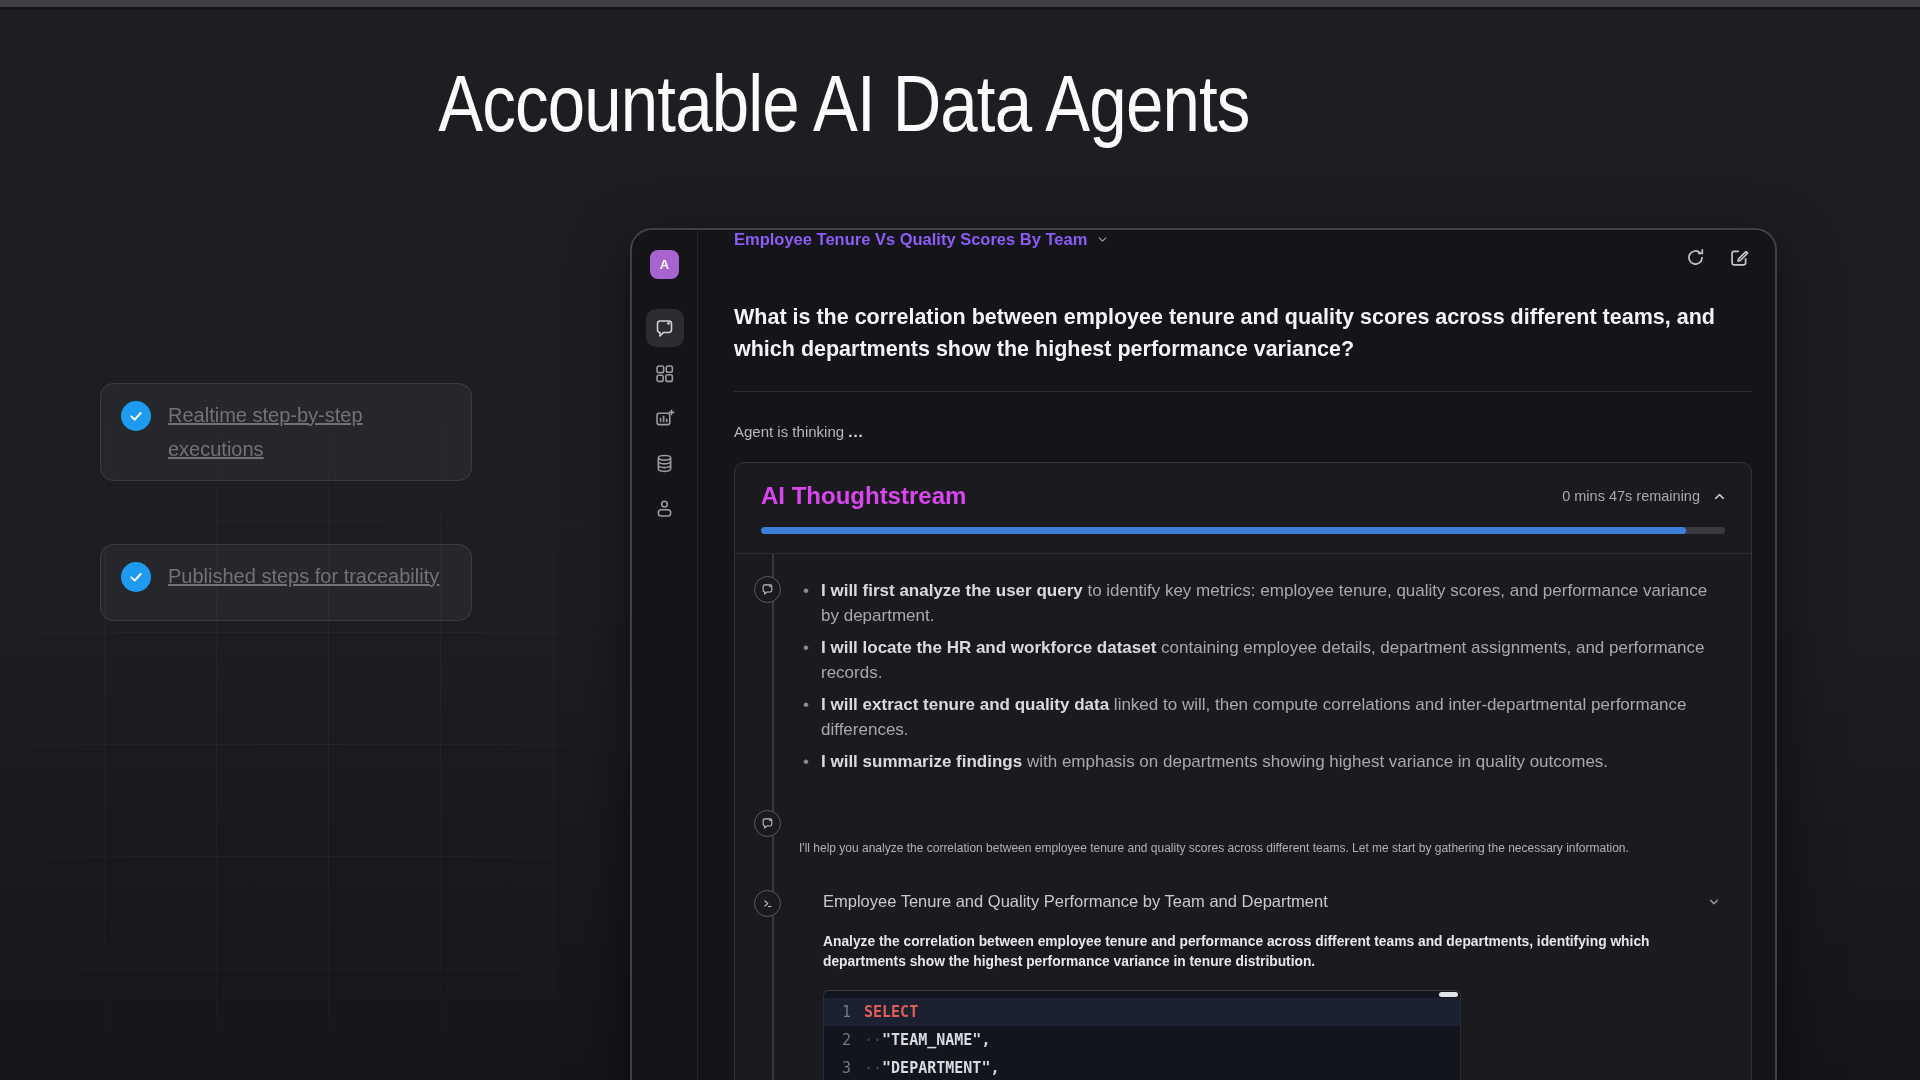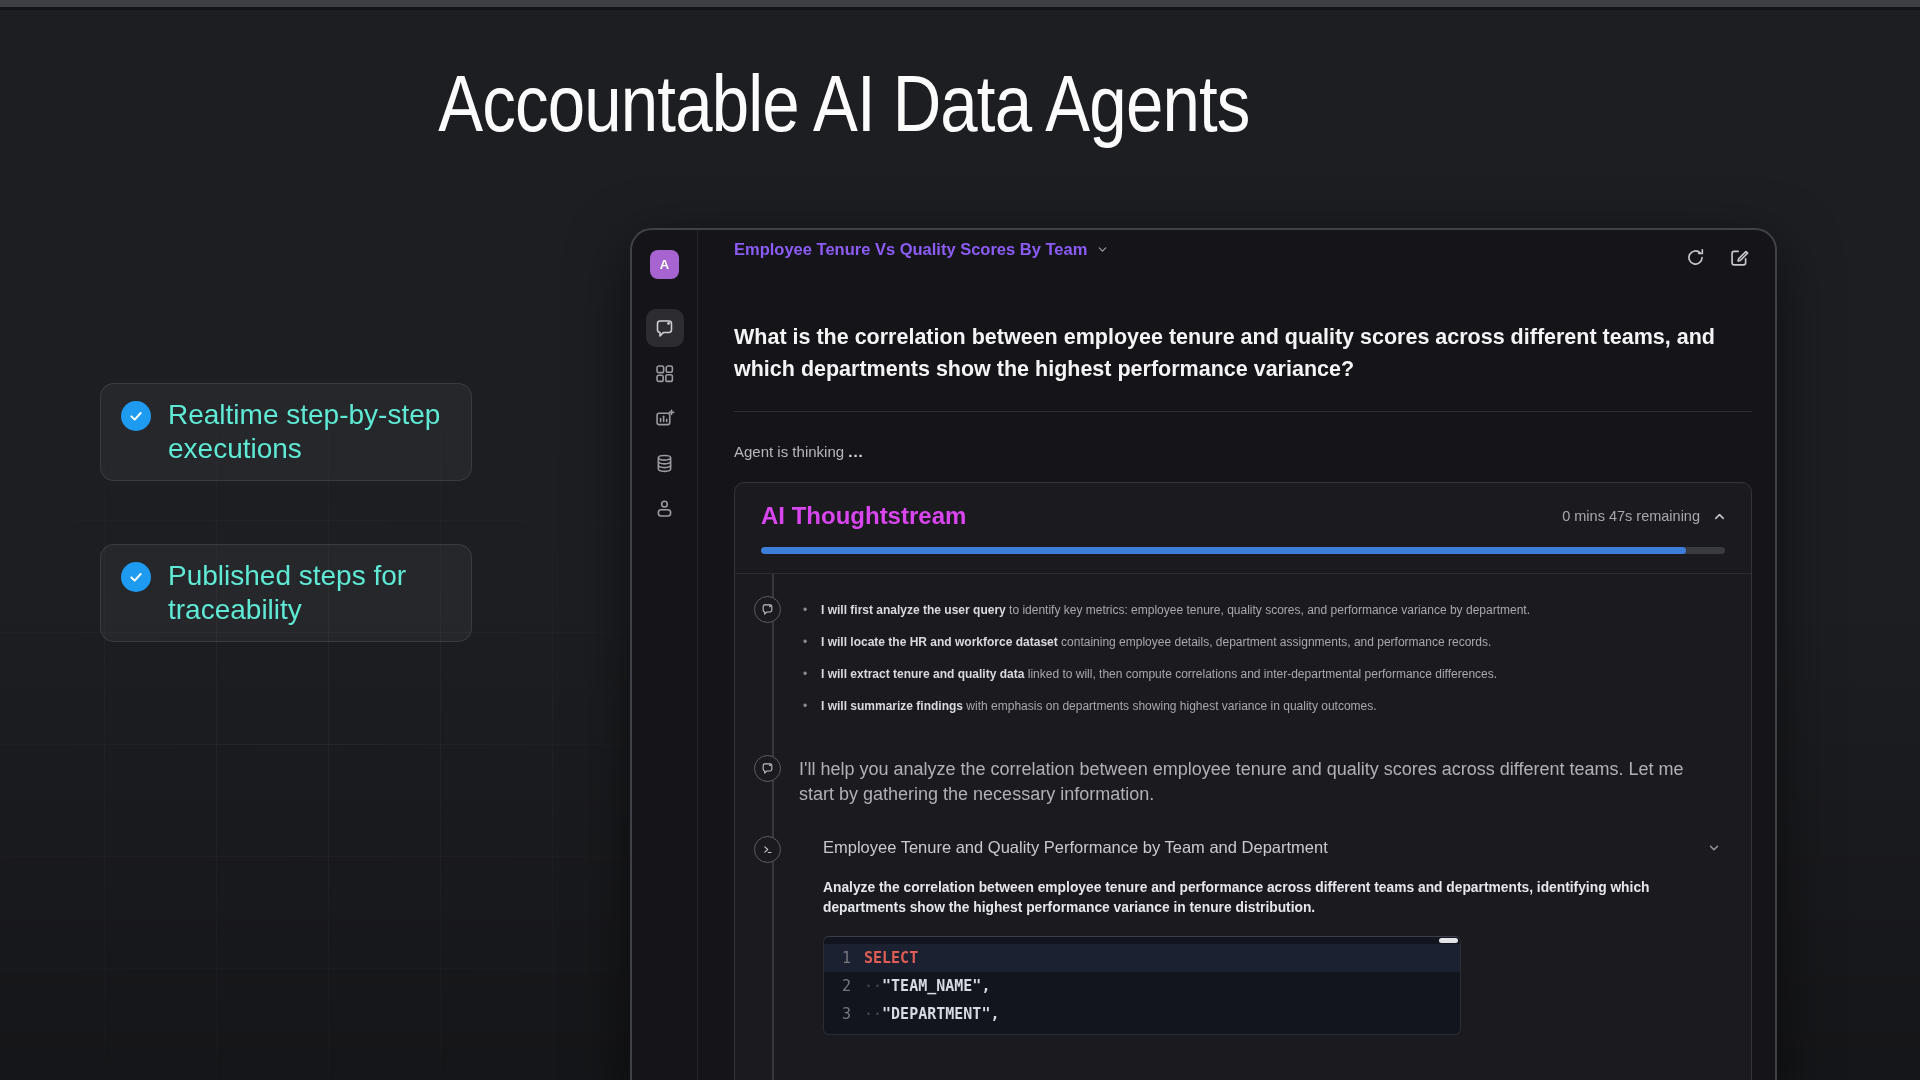--- a/index.html
+++ b/index.html
@@ -30,21 +30,21 @@
     font-size:80px; font-weight:400; letter-spacing:-1px; color:#fbfbfc; }
 
   
   .features { position:absolute; left:100px; top:383px; width:372px; z-index:2; }
   .feature-card { display:flex; align-items:flex-start; gap:17px;
     background:rgba(255,255,255,0.045); border:1px solid rgba(255,255,255,0.09);
     border-radius:14px; padding:14px 18px 14px 20px; margin-bottom:63px; min-height:77px; }
   .check-badge { flex:0 0 30px; width:30px; height:30px; border-radius:50%;
     background:#1e9bf0; display:flex; align-items:center; justify-content:center; margin-top:3px; }
   .check-badge svg { width:16px; height:16px; }
-  .feature-label { font-size:28px; line-height:34px; color:#5eead4; font-weight:400; }
+  .feature-label { font-size:20px; line-height:34px; color:#737373; font-weight:400;text-decoration:underline; }
 
   
   .window { position:absolute; left:630px; top:228px; width:1147px; height:870px;
     background:#151519; border:2px solid #404147; border-radius:22px 22px 0 0;
     box-shadow:0 18px 60px rgba(0,0,0,0.55); display:flex; overflow:hidden; z-index:3; }
 
   
   .sidebar { width:66px; flex:0 0 66px; border-right:1px solid #242428;
     display:flex; flex-direction:column; align-items:center; padding-top:20px; }
   .logo-badge { width:29px; height:29px; border-radius:8px; background:#a763cf;
@@ -87,26 +87,26 @@
   .ts-item { display:flex; margin-bottom:31px; position:relative; }
   .ts-item:last-child { margin-bottom:0;gap:24px; }
   .ts-gutter { flex:0 0 64px; display:flex; justify-content:center; align-items:flex-start; }
   .ts-circle { width:27px; height:27px; border-radius:50%; border:1.5px solid #5c5d63;
     background:#1b1b1f; color:#c2c3c9; display:flex; align-items:center; justify-content:center;
     position:relative; z-index:1; margin-top:-2px; }
   .ts-circle svg { width:13px; height:13px; }
   .ts-content { flex:1; min-width:0; }
 
   .steps { list-style:none; }
-  .steps li { position:relative; padding-left:22px; font-size:12px; line-height:25px;
+  .steps li { position:relative; padding-left:22px; font-size:17px; line-height:25px;
     color:#a7a8b0; margin-bottom:7px; }
   .steps li::before { content:"•"; position:absolute; left:4px; color:#8a8b92; }
   .steps b { color:#d9dadf; font-weight:700; }
 
-  .message { font-size:18px; line-height:25px; color:#b0b1b8; padding-right:10px; }
+  .message { font-size:12px; line-height:25px; color:#b0b1b8; padding-right:10px;margin-top:24px; }
 
   .tool-header { display:flex; align-items:center; }
   .tool-title { flex:1; font-size:16.5px; font-weight:400; color:#c9cacf; }
   .tool-chevron { color:#9b9ca3; display:inline-flex; margin-right:4px; }
   .tool-chevron svg { width:14px; height:14px; }
   .tool-desc { margin-top:21px; width:885px; font-size:13.8px; font-weight:700;
     line-height:20px; color:#e6e7eb; }
 
   
   .code-block { margin-top:18px; width:638px; background:#12151d;

